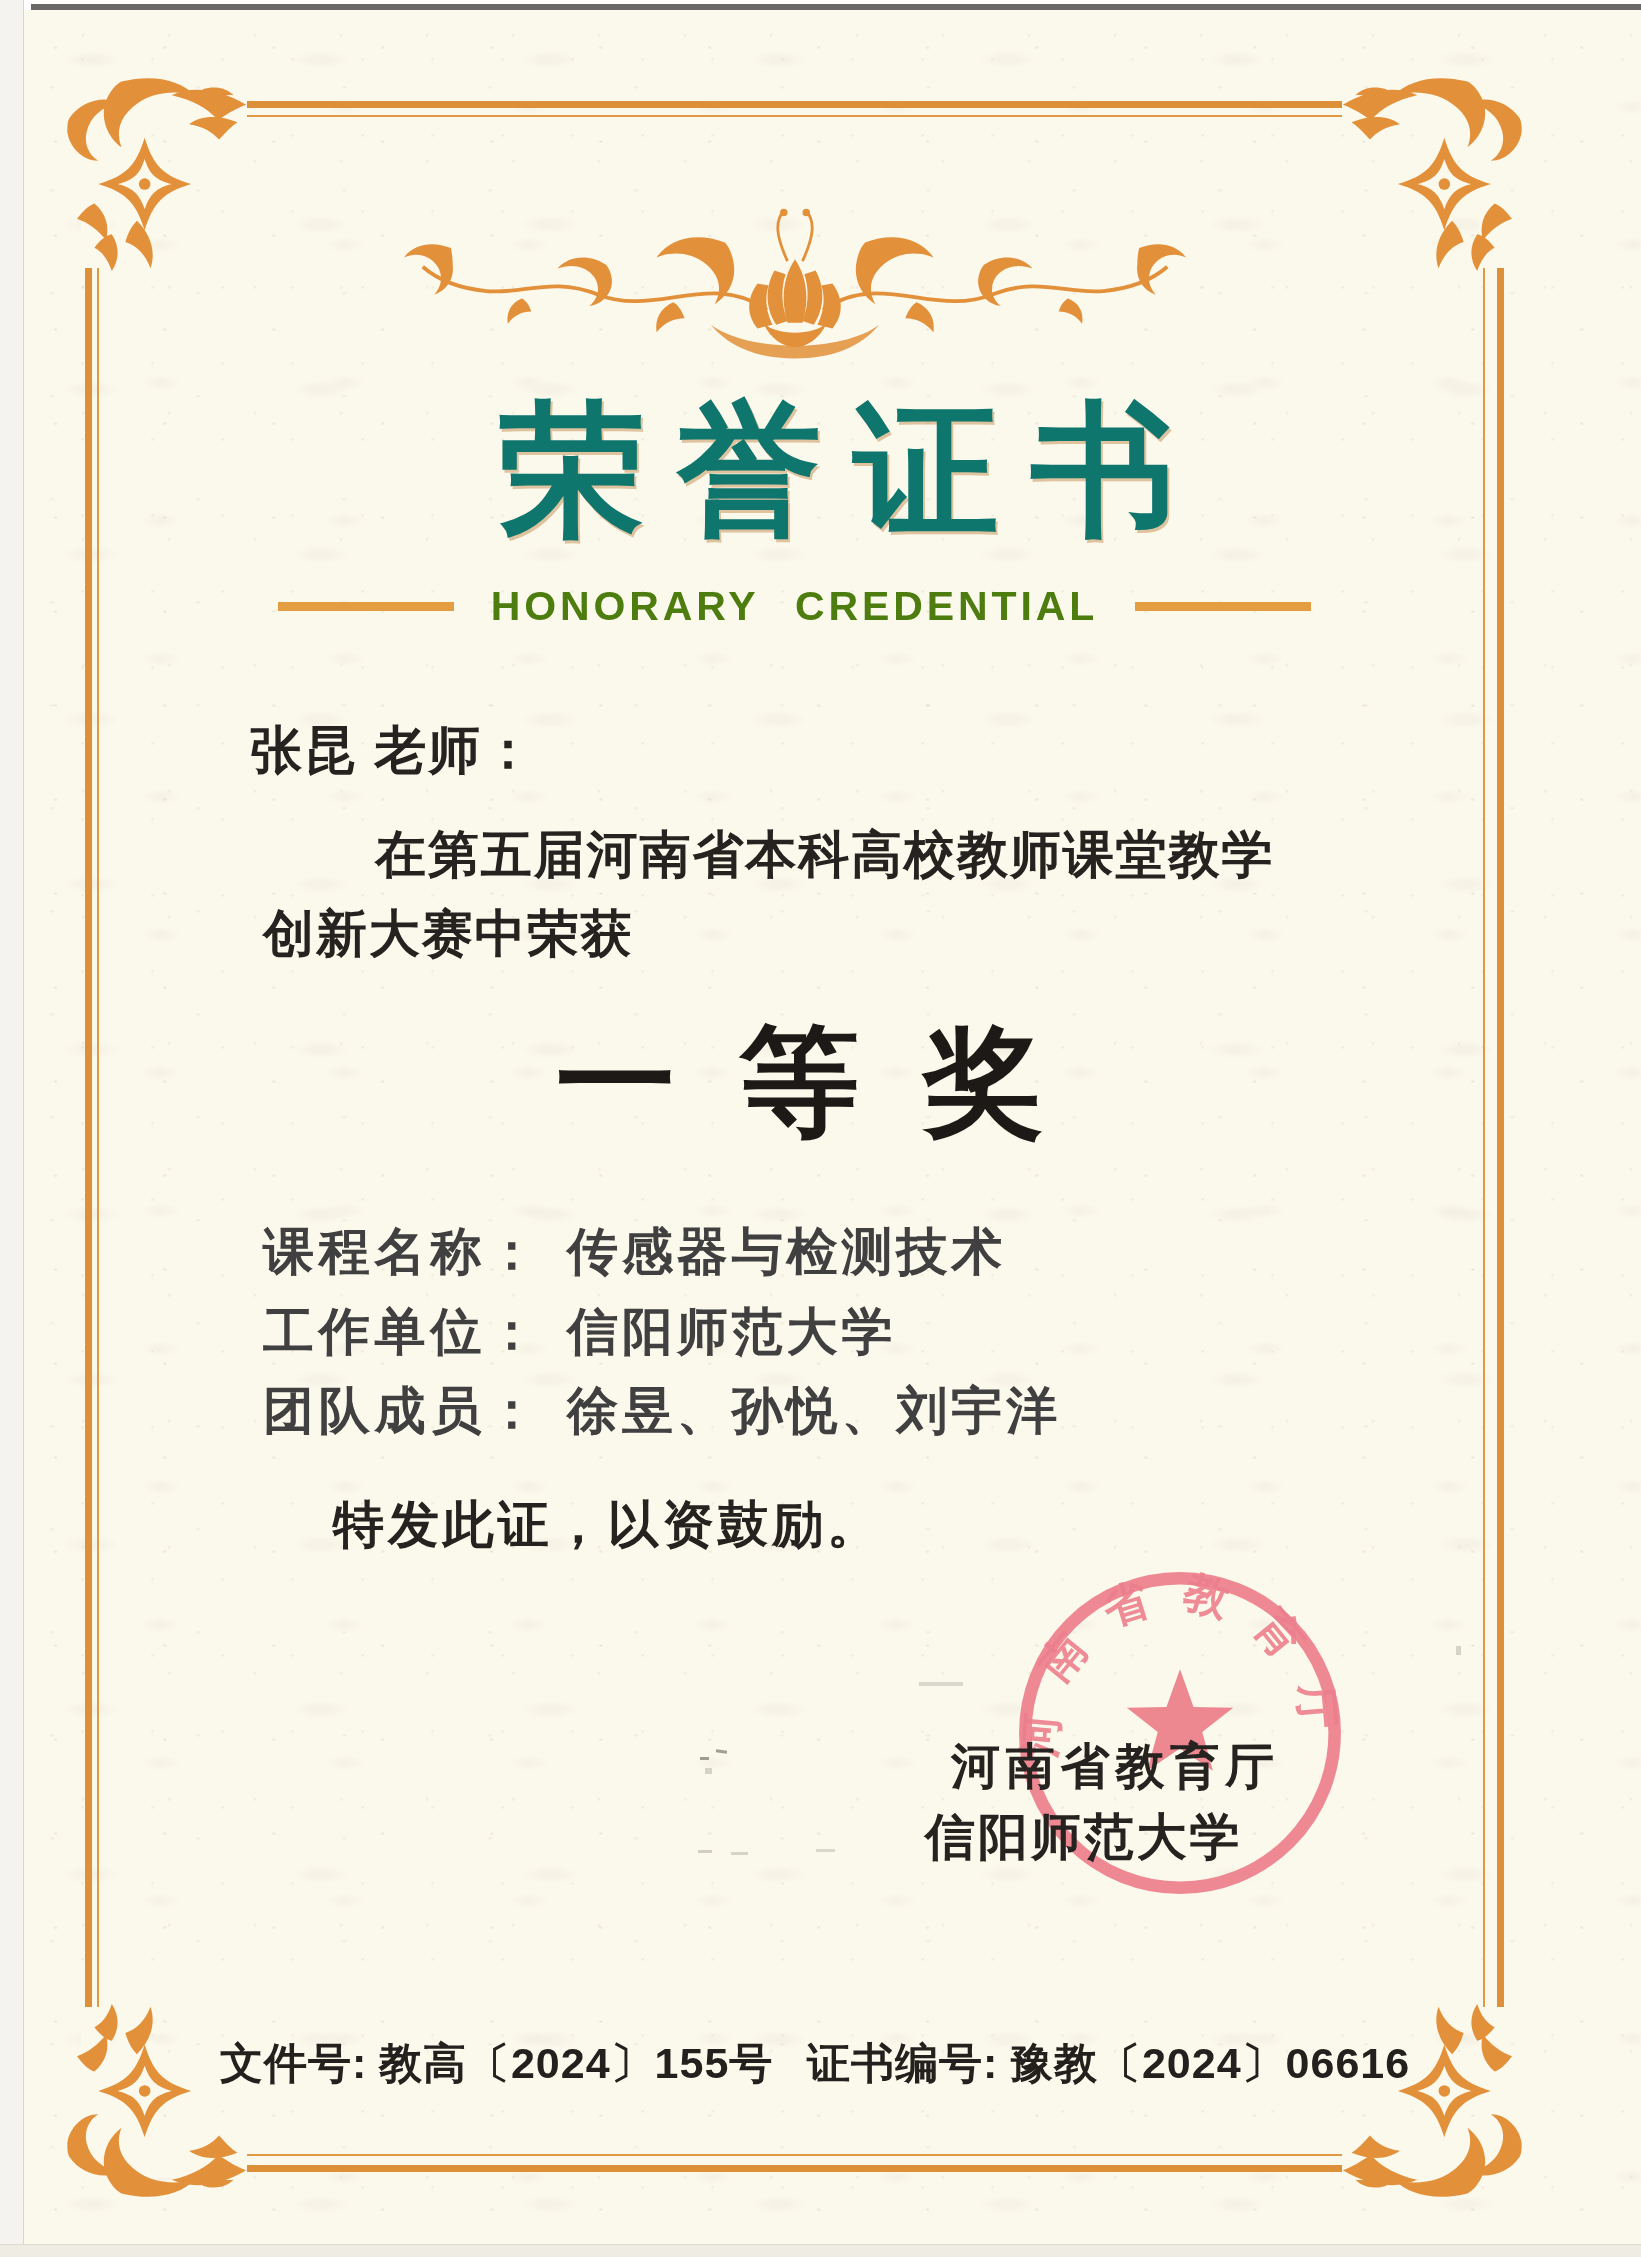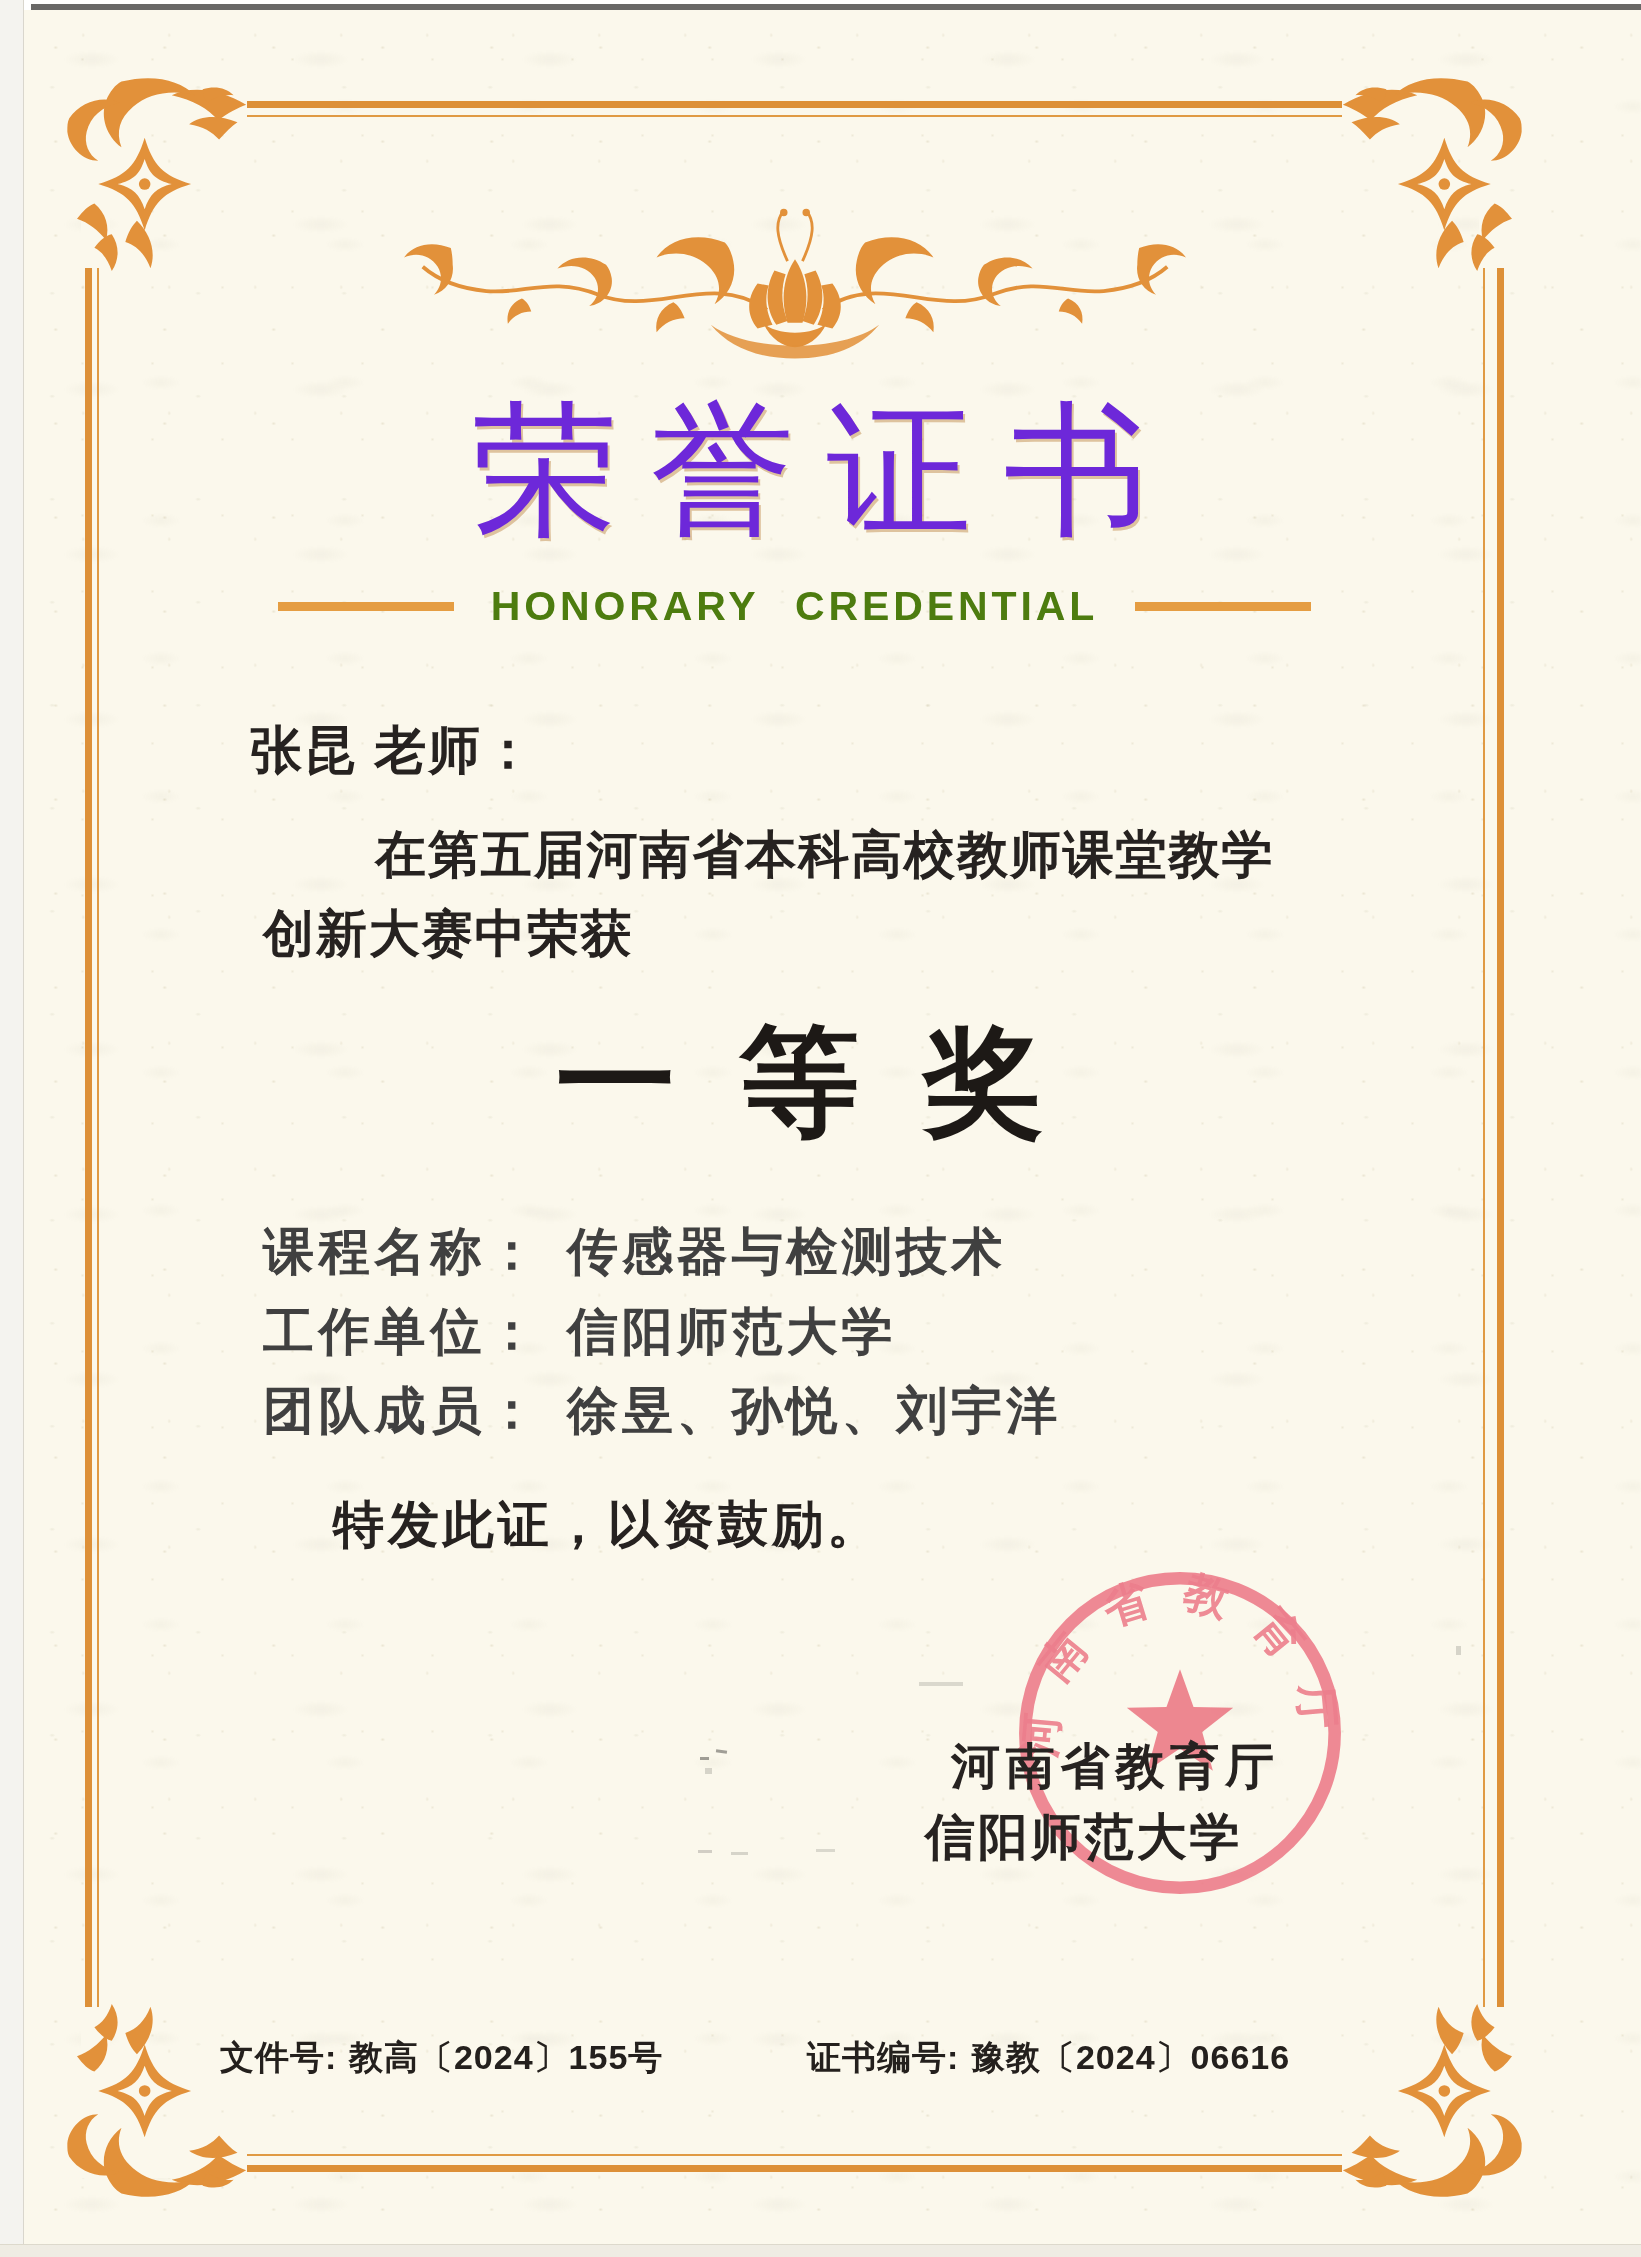--- a/index.html
+++ b/index.html
@@ -36,42 +36,42 @@
   .corner.tl{left:48px;top:70px;}
   .corner.tr{left:1338px;top:70px;transform:scaleX(-1);}
   .corner.bl{left:48px;top:2002px;transform:scaleY(-1);}
   .corner.br{left:1338px;top:2002px;transform:scale(-1,-1);}
 
   .flourish{position:absolute;left:341px;top:205px;width:908px;height:159px;}
 
   
   .abs{position:absolute;color:#262220;}
   .centerband{left:85px;width:1419px;text-align:center;}
-  .title{top:394px;font-size:145px;font-weight:400;letter-spacing:32px;padding-left:32px;
-      color:#6d28d9;line-height:1.05;text-shadow:1.9px 2.9px 0 rgba(176,108,32,.38);}
+  .title{top:394px;font-size:145px;font-weight:700;letter-spacing:32px;padding-left:32px;
+      color:#0f766e;line-height:1.05;text-shadow:1.9px 2.9px 0 rgba(176,108,32,.38);margin-left:27px;}
   .subtitle-row{top:583px;display:flex;align-items:center;justify-content:center;gap:37px;}
   .subtitle-dash{width:176px;height:9.7px;background:#e59d42;}
   .subtitle{font-size:41px;font-weight:700;color:#4d7c0f;letter-spacing:3.9px;word-spacing:21px;}
 
   .cn{font-weight:700;letter-spacing:1.9px;}
   .t-recipient{left:250px;top:716px;font-size:52px;}
   .t-body1{left:375px;top:821px;font-size:51px;}
   .t-body2{left:263px;top:900px;font-size:51px;}
   .t-award{top:1002px;font-family:"Liberation Serif","DejaVu Serif",serif;font-size:120px;
       font-weight:900;letter-spacing:64px;padding-left:37px;color:#1d1916;}
   .field{position:absolute;left:263px;font-size:51px;font-weight:700;color:#404040;letter-spacing:3.9px;}
   .field .label{margin-right:25px;letter-spacing:4.8px;}
   .f0{top:1218px;} .f1{top:1298px;} .f2{top:1377px;}
   .t-closing{left:333px;top:1491px;font-size:51px;letter-spacing:3.9px;}
   .t-issuer{left:951px;top:1734px;font-size:49px;letter-spacing:5.8px;z-index:6;}
   .t-date{left:925px;top:1804px;font-size:50px;letter-spacing:2.9px;z-index:6;}
 
   .seal{position:absolute;left:1006px;top:1559px;width:348px;height:348px;z-index:5;opacity:.88;}
 
-  .footer-item{position:absolute;top:2035px;font-size:34px;font-weight:700;color:#24201d;letter-spacing:1px;}
+  .footer-item{position:absolute;top:2035px;font-size:43px;font-weight:700;color:#24201d;letter-spacing:1px;}
   .fi1{left:220px;} .fi2{left:807px;}
   .footer-item .num{margin-left:11.6px;}
 
   .speck{position:absolute;background:rgba(70,68,64,.5);}
   .defs-hidden{position:absolute;width:0;height:0;overflow:hidden;}
 </style>
 </head>
 <body>
 
 <svg class="defs-hidden" xmlns="http://www.w3.org/2000/svg" aria-hidden="true">

